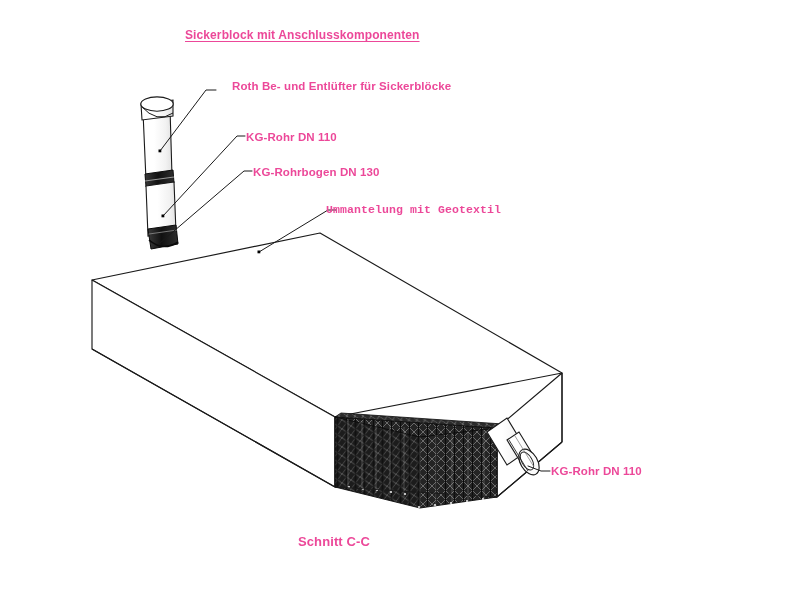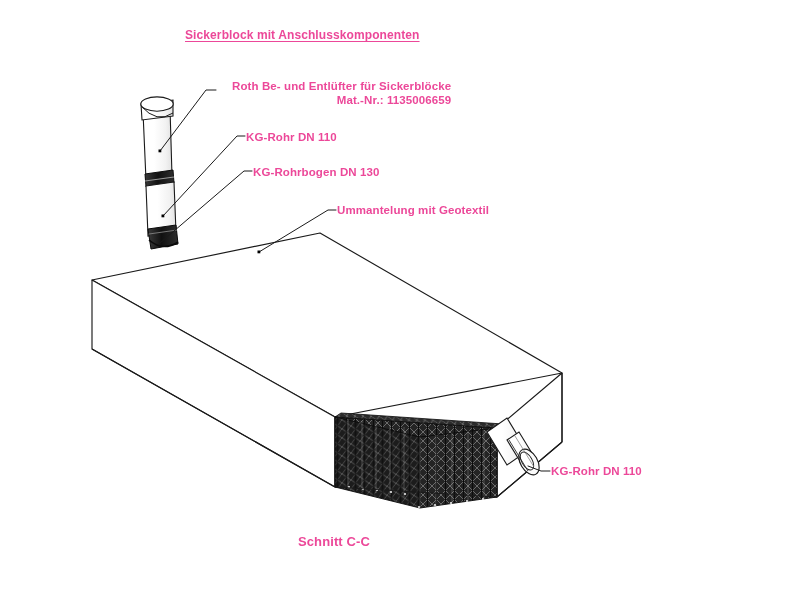--- a/index.html
+++ b/index.html
@@ -54,22 +54,23 @@
   #vent-label .l2 { display: block; }
   #pipe-top-label {
     left: 246px;
     top: 130px;
   }
   #bend-label {
     left: 253px;
     top: 165px;
   }
   #geotextile-label {
-    left: 337px;
+    left: 326px;
     top: 203px;
+    font-family: Liberation Mono, monospace;
   }
   #pipe-out-label {
     left: 551px;
     top: 464px;
   }
   #section-label {
     left: 298px;
     top: 535px;
     font-size: 13px;
   }
@@ -205,21 +206,20 @@
       <rect x="158.5" y="149.5" width="2.8" height="2.8"></rect>
       <rect x="161.5" y="214.5" width="2.8" height="2.8"></rect>
       <rect x="257.5" y="250.5" width="2.8" height="2.8"></rect>
     </g>
   </svg>
 
   <div class="lbl" id="title-label">Sickerblock mit Anschlusskomponenten</div>
 
   <div class="lbl" id="vent-label">
     <span class="l1">Roth Be- und Entlüfter für Sickerblöcke</span>
-    <span class="l2">Mat.-Nr.: 1135006659</span>
   </div>
 
   <div class="lbl" id="pipe-top-label">KG-Rohr DN 110</div>
 
   <div class="lbl" id="bend-label">KG-Rohrbogen DN 130</div>
 
   <div class="lbl" id="geotextile-label">Ummantelung mit Geotextil</div>
 
   <div class="lbl" id="pipe-out-label">KG-Rohr DN 110</div>
 

